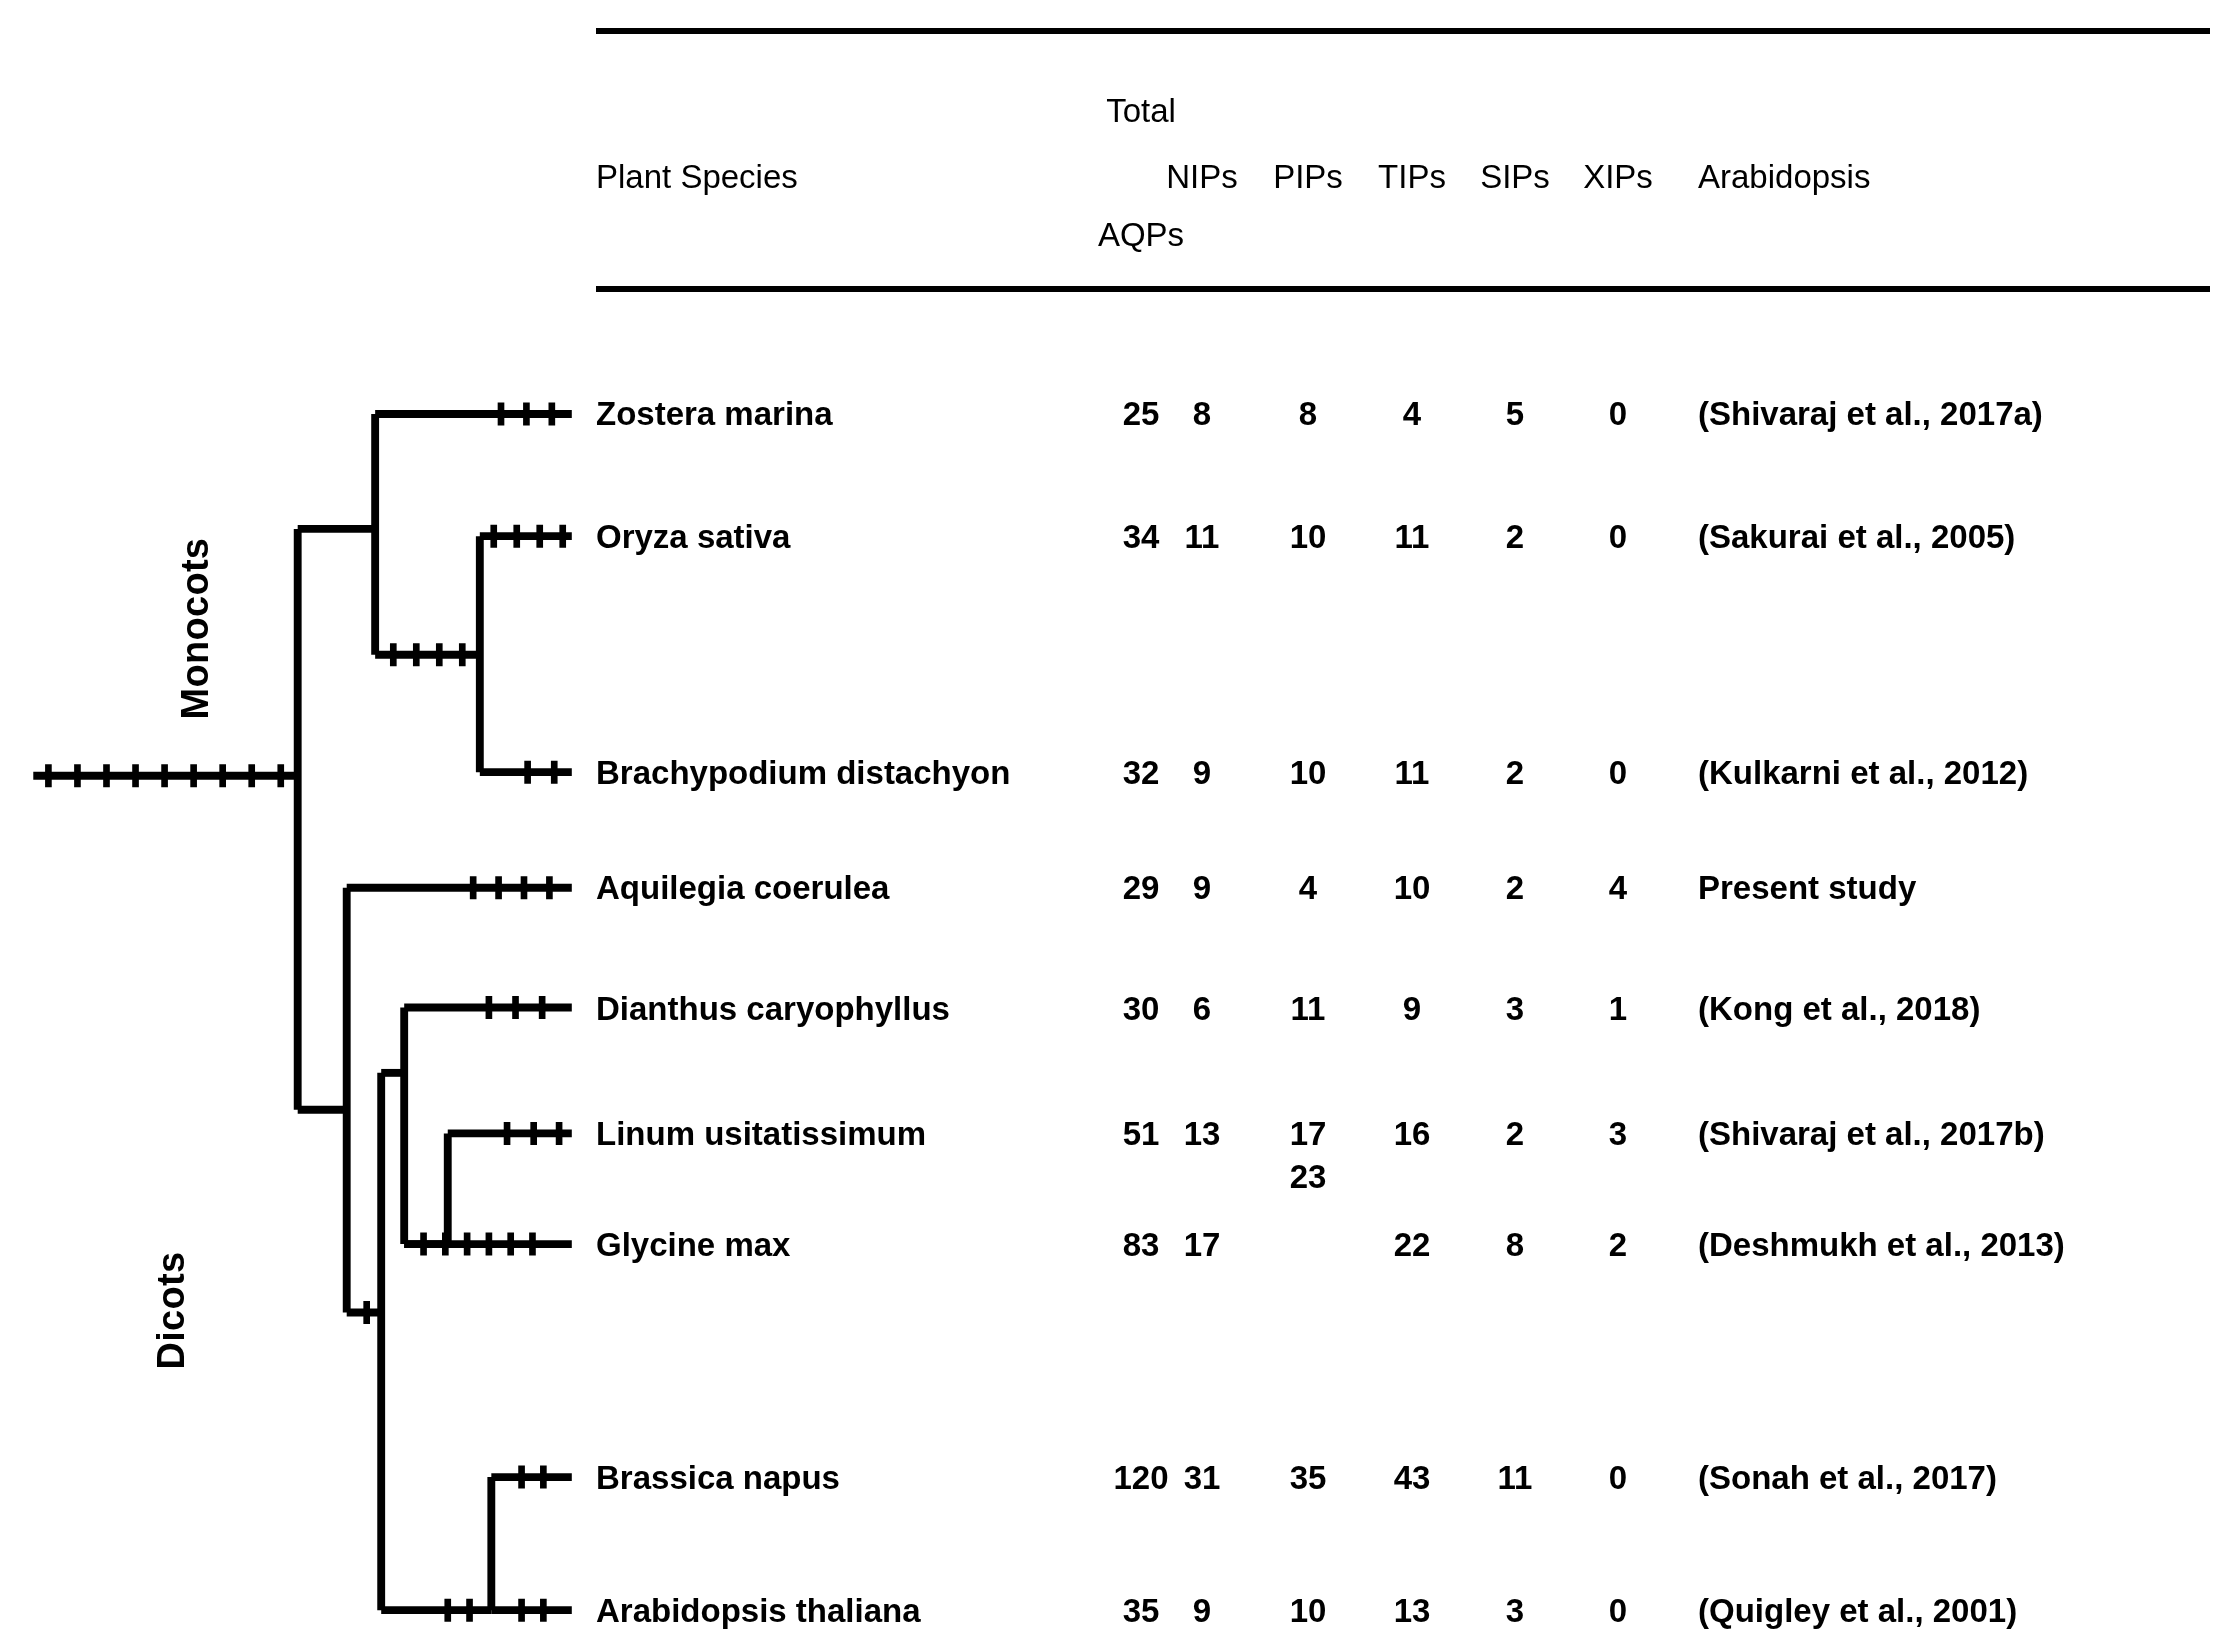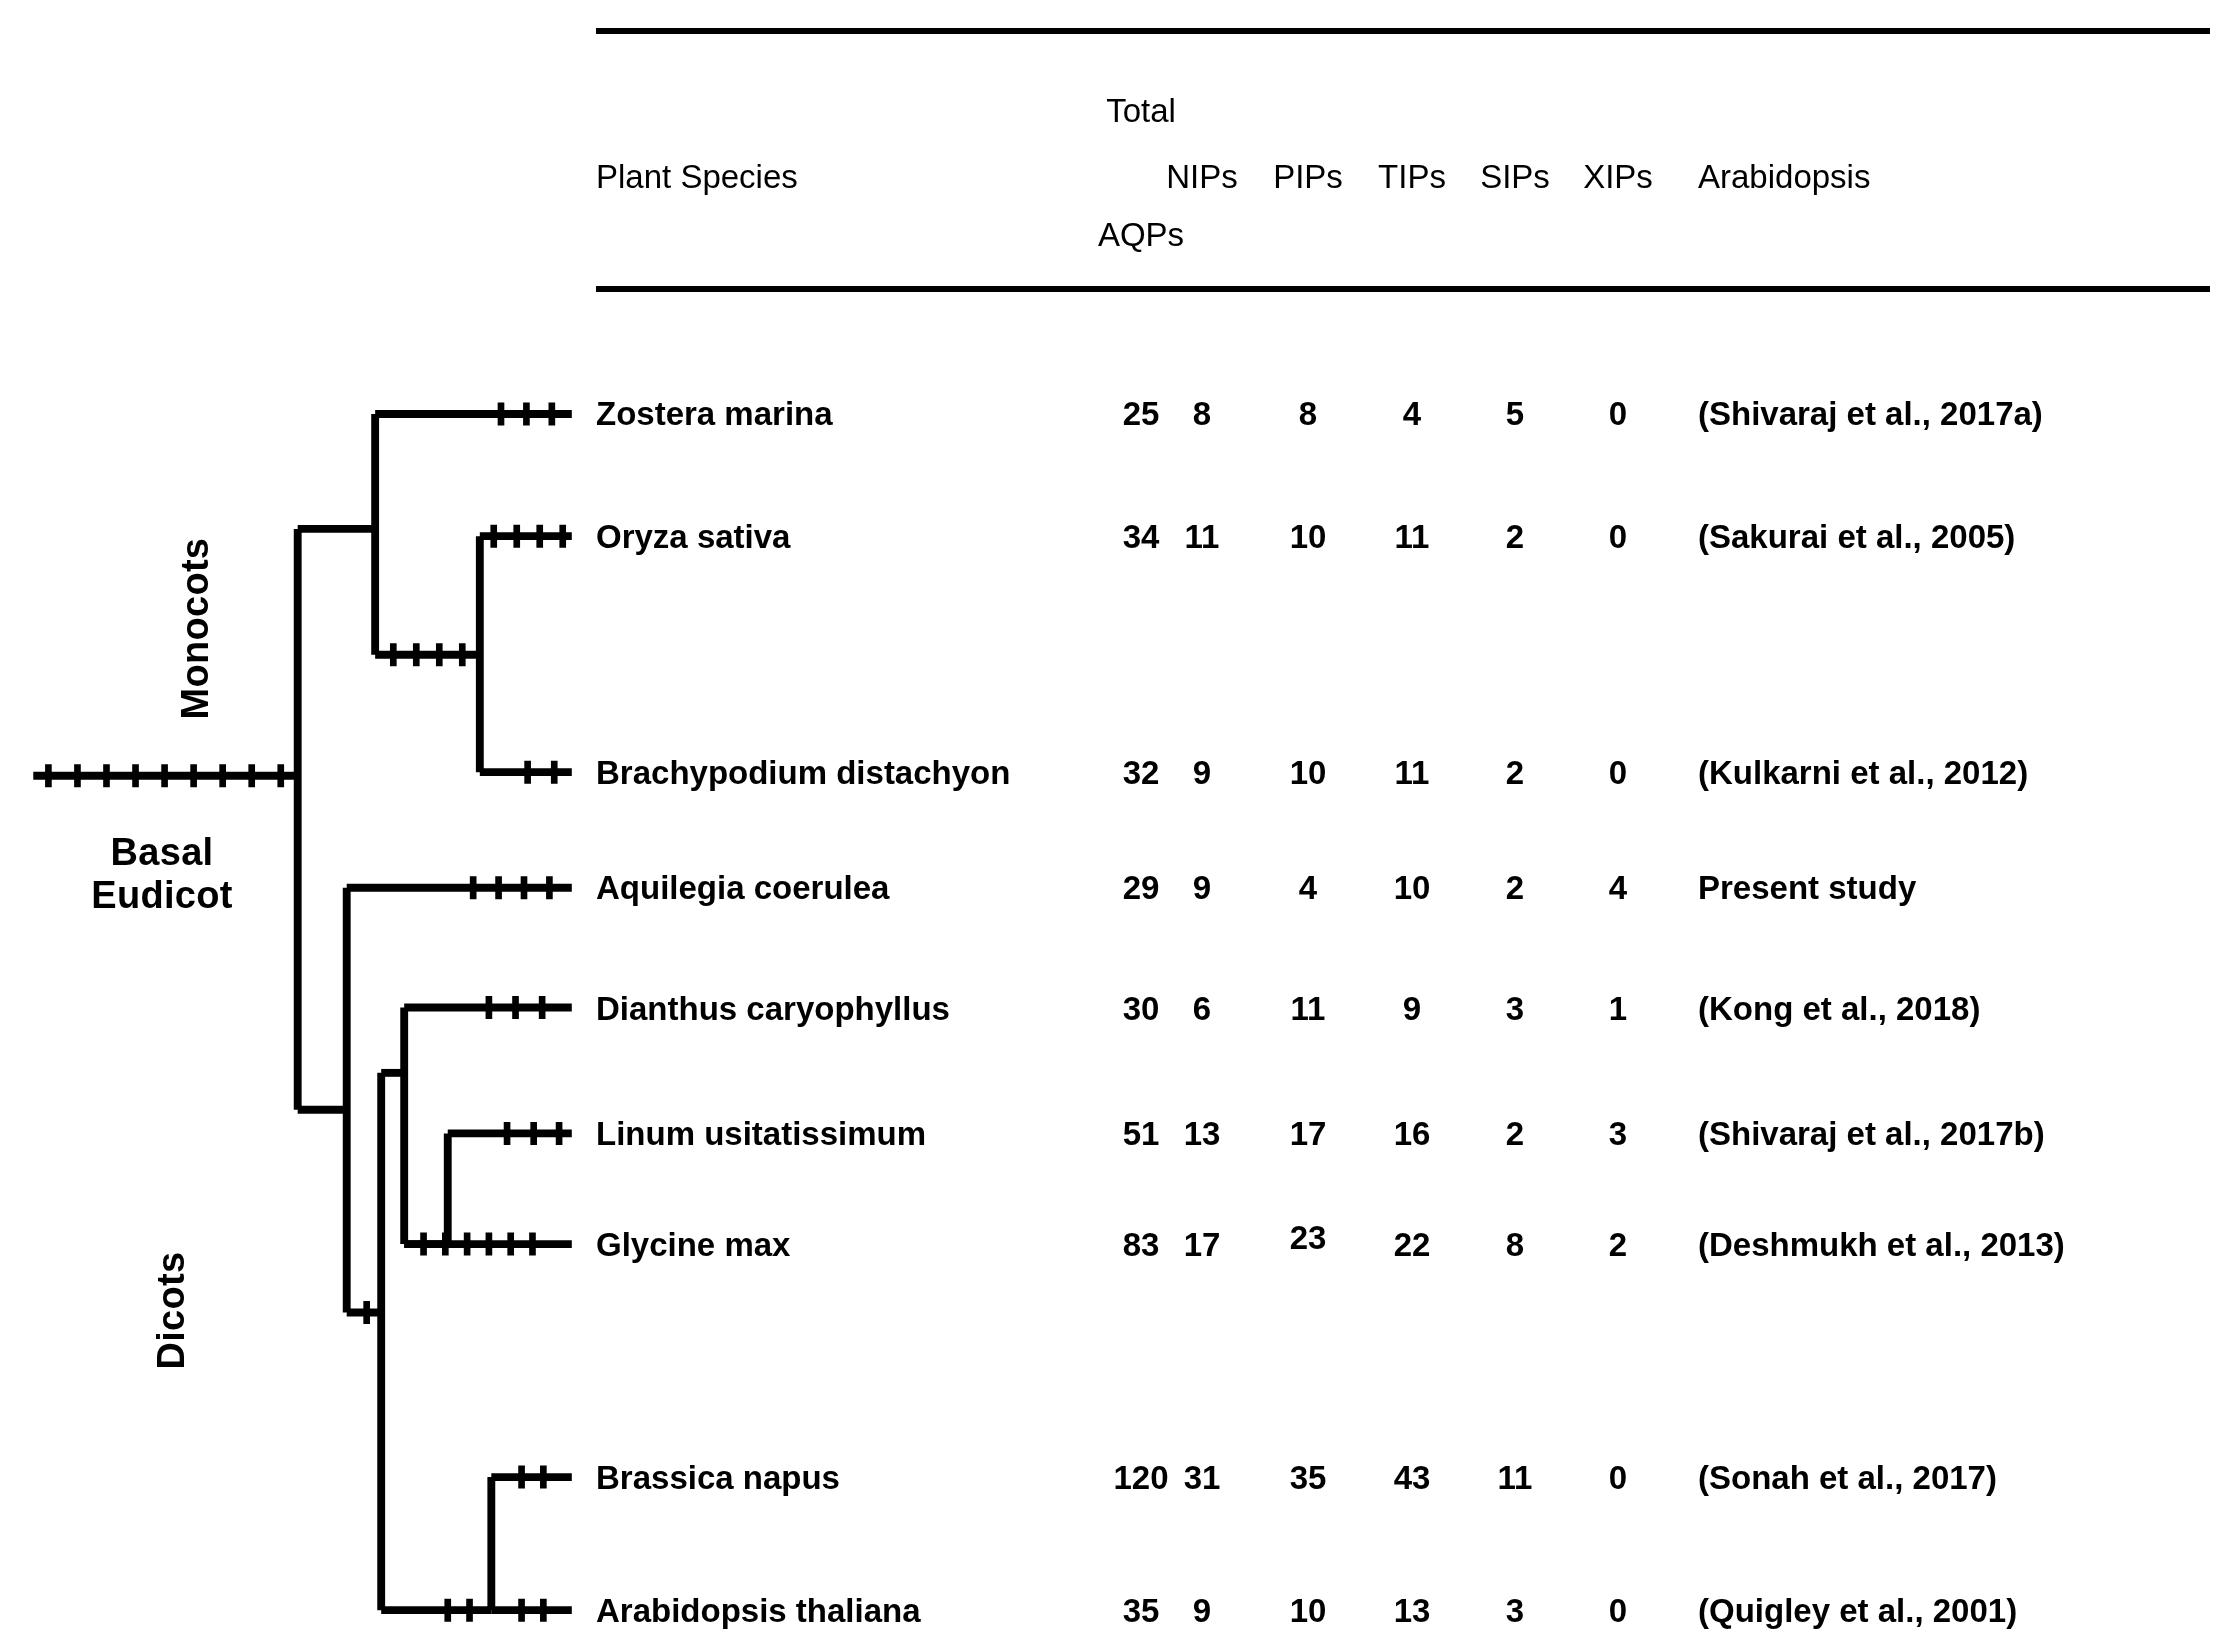--- a/index.html
+++ b/index.html
@@ -163,24 +163,20 @@
       <path d="M 862 2421 L 862 2459 M 898 2421 L 898 2459"></path>
 
       <path d="M 862 2641 L 862 2679 M 898 2641 L 898 2679"></path>
     </g>
   </svg>
 
   <div class="clade-label vertical" id="label-monocots">Monocots</div>
 
   <div class="clade-label vertical" id="label-dicots">Dicots</div>
 
-  <div class="clade-label" id="label-basal-eudicot">
-    <div>Basal</div>
-    <div>Eudicot</div>
-  </div>
 </div>
 
 <div id="table-panel">
 
   <div class="rule" id="rule-top"></div>
   <div class="rule" id="rule-header"></div>
 
   <div class="tcell thead" style="left:0px;  top:160px;">Plant Species</div>
 
   <div class="tcell thead num" style="left:545px; top:94px;">Total</div>
@@ -251,21 +247,21 @@
         <div class="tcell num" style="left: 712px; top: 1117px;">17</div>
         <div class="tcell num" style="left: 816px; top: 1117px;">16</div>
         <div class="tcell num" style="left: 919px; top: 1117px;">2</div>
         <div class="tcell num" style="left: 1022px; top: 1117px;">3</div>
         <div class="tcell ref" style="left: 1102px; top: 1117px;">(Shivaraj et al., 2017b)</div>
       </div>
       <div>
         <div class="tcell " style="left: 0px; top: 1228px;">Glycine max</div>
         <div class="tcell num" style="left: 545px; top: 1228px;">83</div>
         <div class="tcell num" style="left: 606px; top: 1228px;">17</div>
-        <div class="tcell num" style="left: 712px; top: 1221px;">23</div>
+        <div class="tcell num" style="left: 712px; top: 1160px;">23</div>
         <div class="tcell num" style="left: 816px; top: 1228px;">22</div>
         <div class="tcell num" style="left: 919px; top: 1228px;">8</div>
         <div class="tcell num" style="left: 1022px; top: 1228px;">2</div>
         <div class="tcell ref" style="left: 1102px; top: 1228px;">(Deshmukh et al., 2013)</div>
       </div>
       <div>
         <div class="tcell " style="left: 0px; top: 1461px;">Brassica napus</div>
         <div class="tcell num" style="left: 545px; top: 1461px;">120</div>
         <div class="tcell num" style="left: 606px; top: 1461px;">31</div>
         <div class="tcell num" style="left: 712px; top: 1461px;">35</div>

